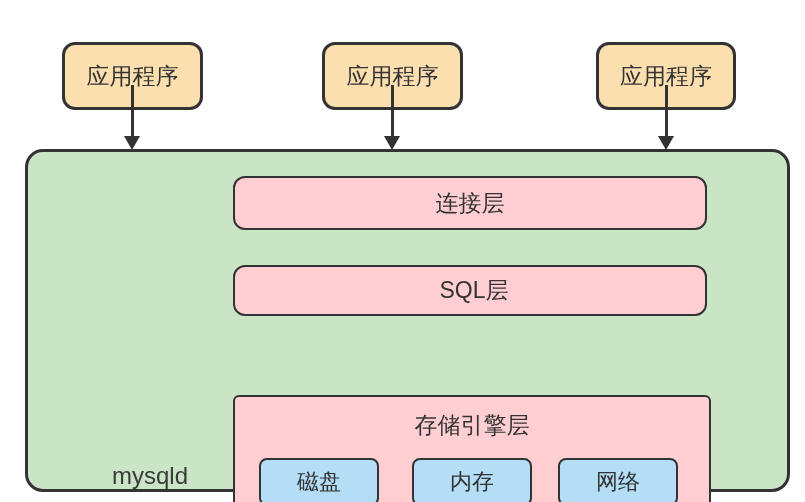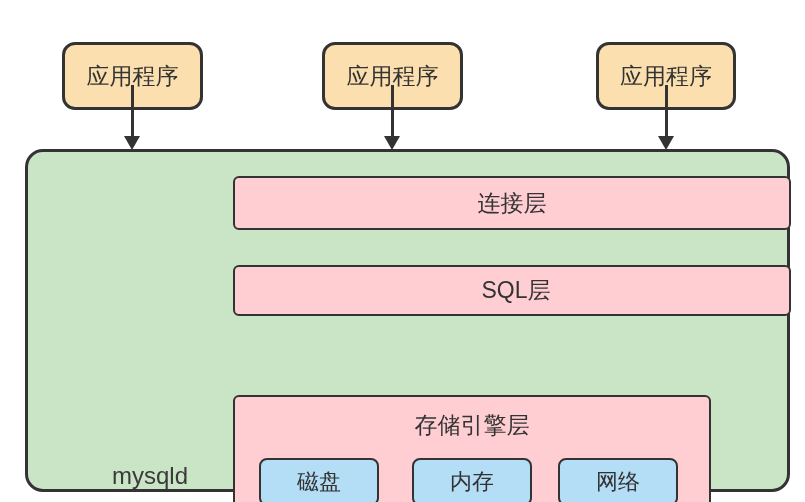--- a/index.html
+++ b/index.html
@@ -63,24 +63,24 @@
     position: absolute;
     left: 52px; top: 302px; width: 140px;
     text-align: center;
     font-size: 24px;
     color: #3b3b3b;
     margin-top: 8px;
   }
 
   .layer {
     position: absolute;
-    left: 230px; width: 558px;
+    left: 230px; width: 474px;
     background: var(--layer-fill);
     border: 2.5px solid var(--border);
-    border-radius: 6px;
+    border-radius: 12px;
     display: flex; align-items: center; justify-content: center;
     font-size: 23px;
   }
   .layer-connection { top: 173px; height: 54px; }
   .layer-sql        { top: 262px; height: 51px; padding-left: 8px; }
   .layer-storage {
     position: absolute;
     left: 230px; top: 344px; width: 478px; height: 129px;
     background: var(--layer-fill);
     border: 2.5px solid var(--border);

